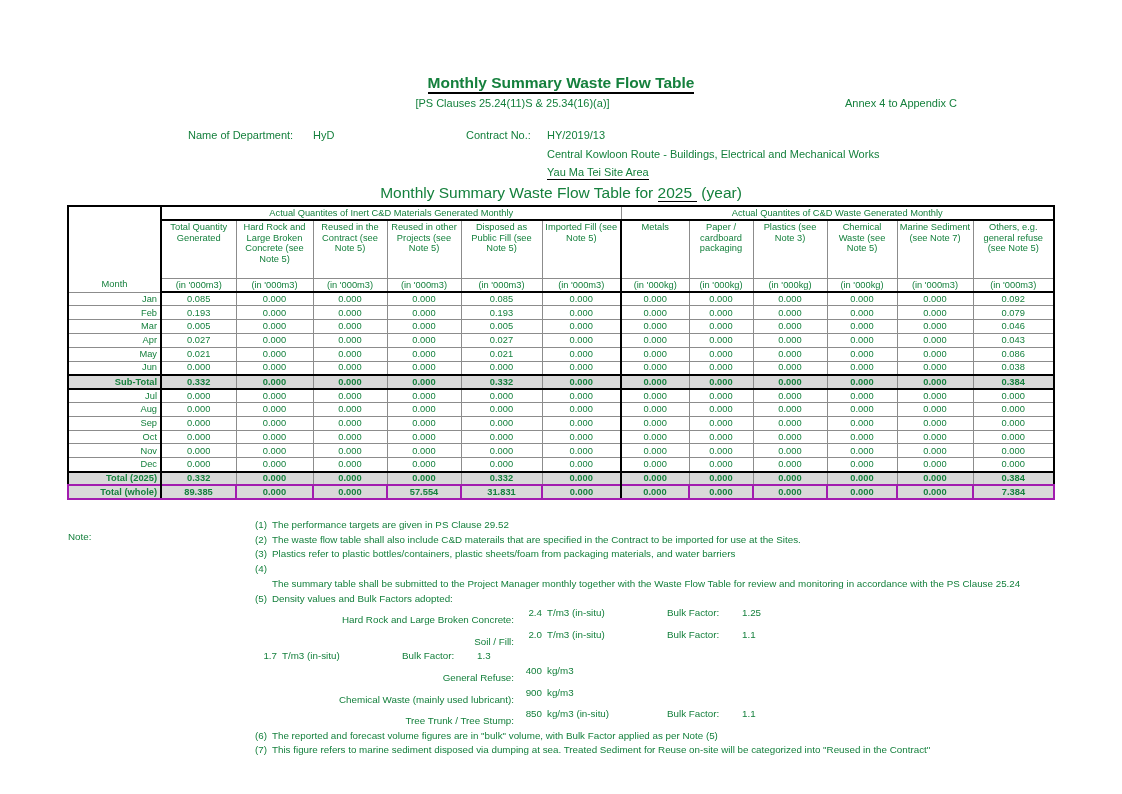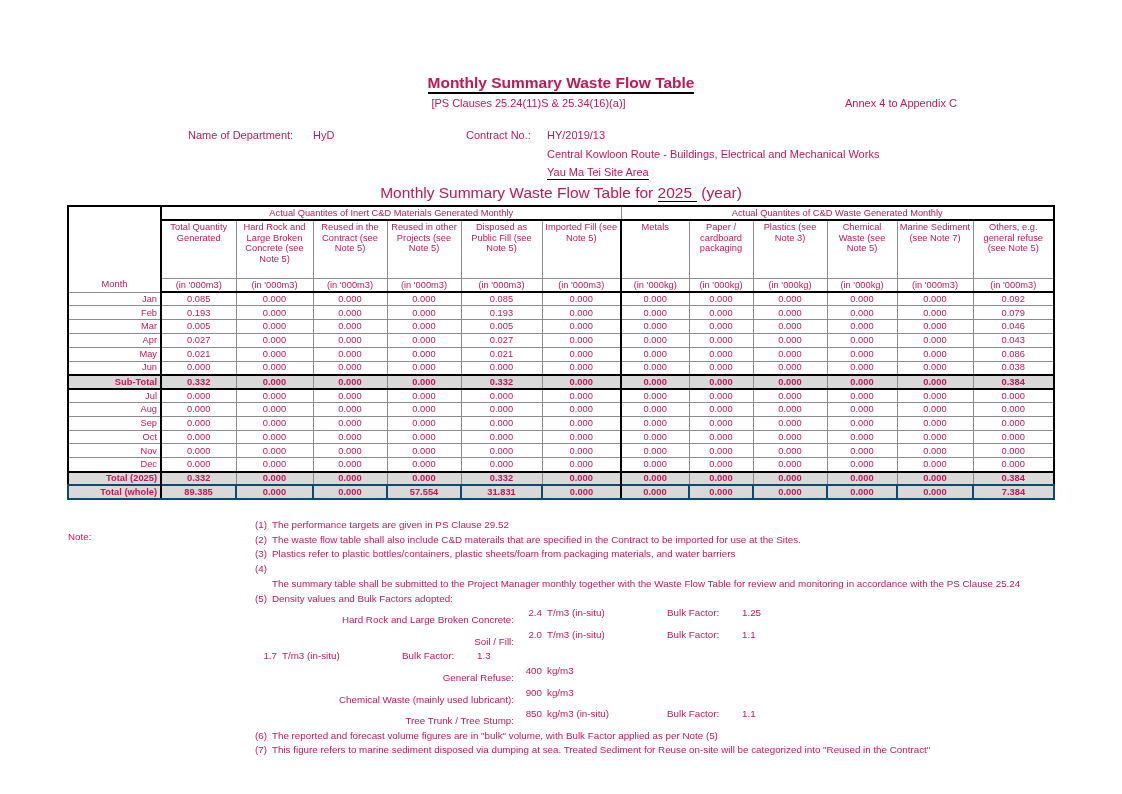--- a/index.html
+++ b/index.html
@@ -1,31 +1,30 @@
 <!DOCTYPE html>
 <html><head>
 <meta charset="utf-8">
 <style>
   * { margin:0; padding:0; box-sizing:border-box; }
   html,body { background:#e8e8e8; }
   .page {
     position:relative; width:1122px; height:794px; background:#ffffff;
-    font-family:"Liberation Sans", sans-serif; color:#be185d; overflow:hidden;
+    font-family:"Liberation Sans", sans-serif; color:#15803d; overflow:hidden;
     margin:0 auto;
   }
   
   .doc-title {
     position:absolute; top:74px; left:0; width:1122px; text-align:center;
     font-size:15.5px; font-weight:bold;
   }
   .doc-title span { border-bottom:2px solid #000; padding-bottom:1px; }
   .ps-clauses {
     position:absolute; top:97px; left:0; width:1025px; text-align:center;
     font-size:11px;
-    margin-left:16px;
   }
   .annex {
     position:absolute; top:97px; left:845px; font-size:11px;
   }
   .dept-line { position:absolute; top:129px; left:0; width:1122px; font-size:11px; }
   .dept-label { position:absolute; left:188px; top:0; }
   .dept-value { position:absolute; left:313px; top:0; }
   .contract-label { position:absolute; left:466px; top:0; }
   .contract-value { position:absolute; left:547px; top:0; }
   .project-line { position:absolute; top:148px; left:547px; font-size:11px; }
@@ -50,21 +49,21 @@
   tr.colname-row th { height:58px; }
   tr.units-row th { height:14px; vertical-align:middle; border-bottom:2px solid #000; }
   table.wf td { height:13.8px; text-align:center; padding:0 2px; }
   td.rowlabel { text-align:right !important; border-right:2px solid #000 !important; padding-right:3px !important; }
   .thick-right { border-right:2px solid #000 !important; }
   tr.subtotal td, tr.total2025 td, tr.totalwhole td {
     background:#d9d9d9; font-weight:bold;
   }
   tr.subtotal td { border-top:2px solid #000; border-bottom:2px solid #000; }
   tr.total2025 td { border-top:2px solid #000; }
-  tr.totalwhole td { border:2px solid #0c4a6e; }
+  tr.totalwhole td { border:2px solid #a21caf; }
   
   .notes { position:absolute; top:518px; left:68px; width:1010px; font-size:9.8px; }
   .note-label { position:absolute; left:0; top:13px; }
   .notes-body { margin-left:187px; }
   .note-row { display:flex; min-height:14.7px; line-height:14.7px; }
   .note-num { width:17px; flex:none; }
   .note-text { flex:1; }
   .density-row { display:flex; min-height:14.6px; line-height:14.6px; }
   .d-label { width:265px; flex:none; text-align:right; padding-right:6px;margin-top:7px; }
   .d-value { width:22px; flex:none; text-align:right; }

